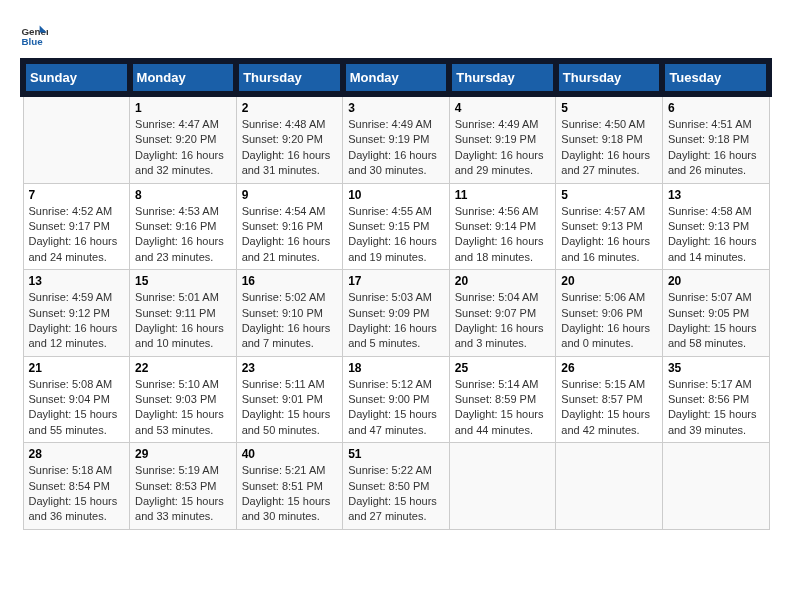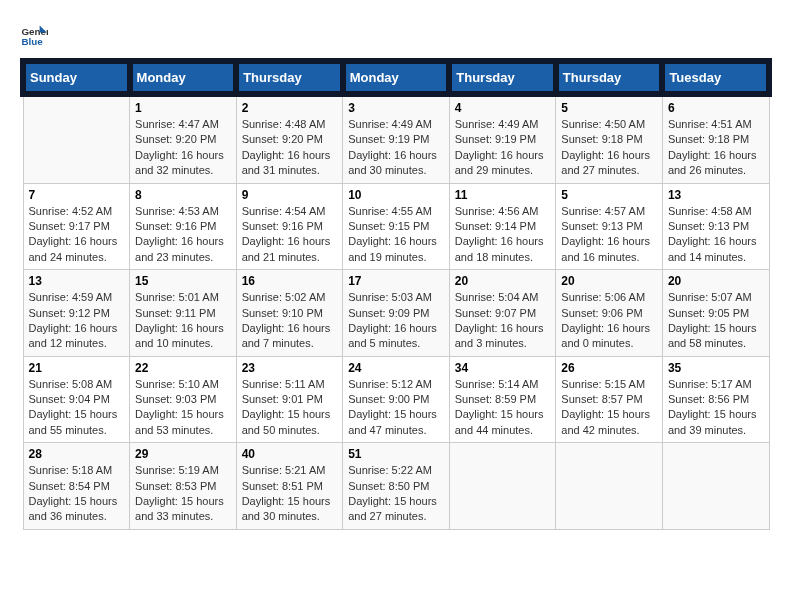--- a/index.html
+++ b/index.html
@@ -207,25 +207,25 @@
         </td>
         <td>
           <span class="day-number">22</span>
           <div class="day-info">Sunrise: 5:10 AM<br>Sunset: 9:03 PM<br>Daylight: 15 hours<br>and 53 minutes.</div>
         </td>
         <td>
           <span class="day-number">23</span>
           <div class="day-info">Sunrise: 5:11 AM<br>Sunset: 9:01 PM<br>Daylight: 15 hours<br>and 50 minutes.</div>
         </td>
         <td>
-          <span class="day-number">24</span>
+          <span class="day-number">18</span>
           <div class="day-info">Sunrise: 5:12 AM<br>Sunset: 9:00 PM<br>Daylight: 15 hours<br>and 47 minutes.</div>
         </td>
         <td>
-          <span class="day-number">34</span>
+          <span class="day-number">25</span>
           <div class="day-info">Sunrise: 5:14 AM<br>Sunset: 8:59 PM<br>Daylight: 15 hours<br>and 44 minutes.</div>
         </td>
         <td>
           <span class="day-number">26</span>
           <div class="day-info">Sunrise: 5:15 AM<br>Sunset: 8:57 PM<br>Daylight: 15 hours<br>and 42 minutes.</div>
         </td>
         <td>
           <span class="day-number">35</span>
           <div class="day-info">Sunrise: 5:17 AM<br>Sunset: 8:56 PM<br>Daylight: 15 hours<br>and 39 minutes.</div>
         </td>

